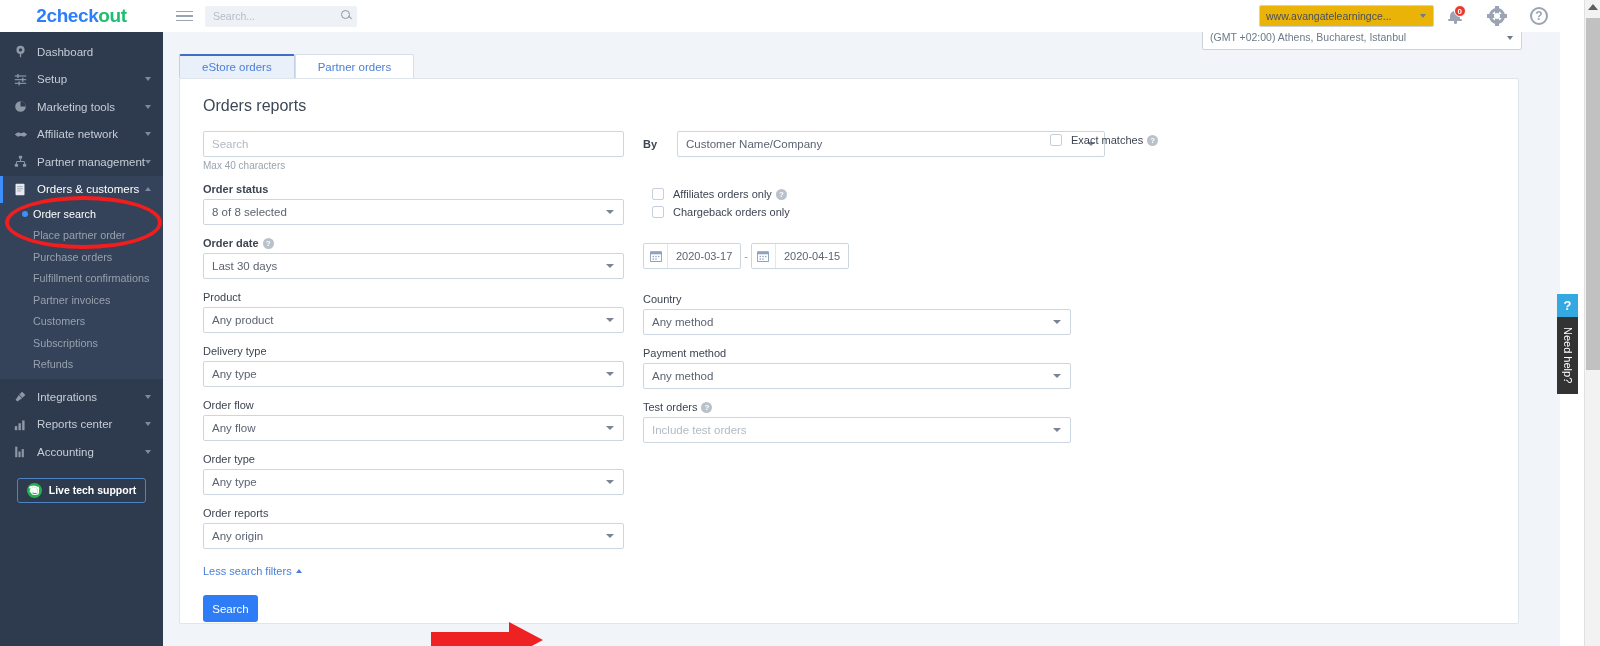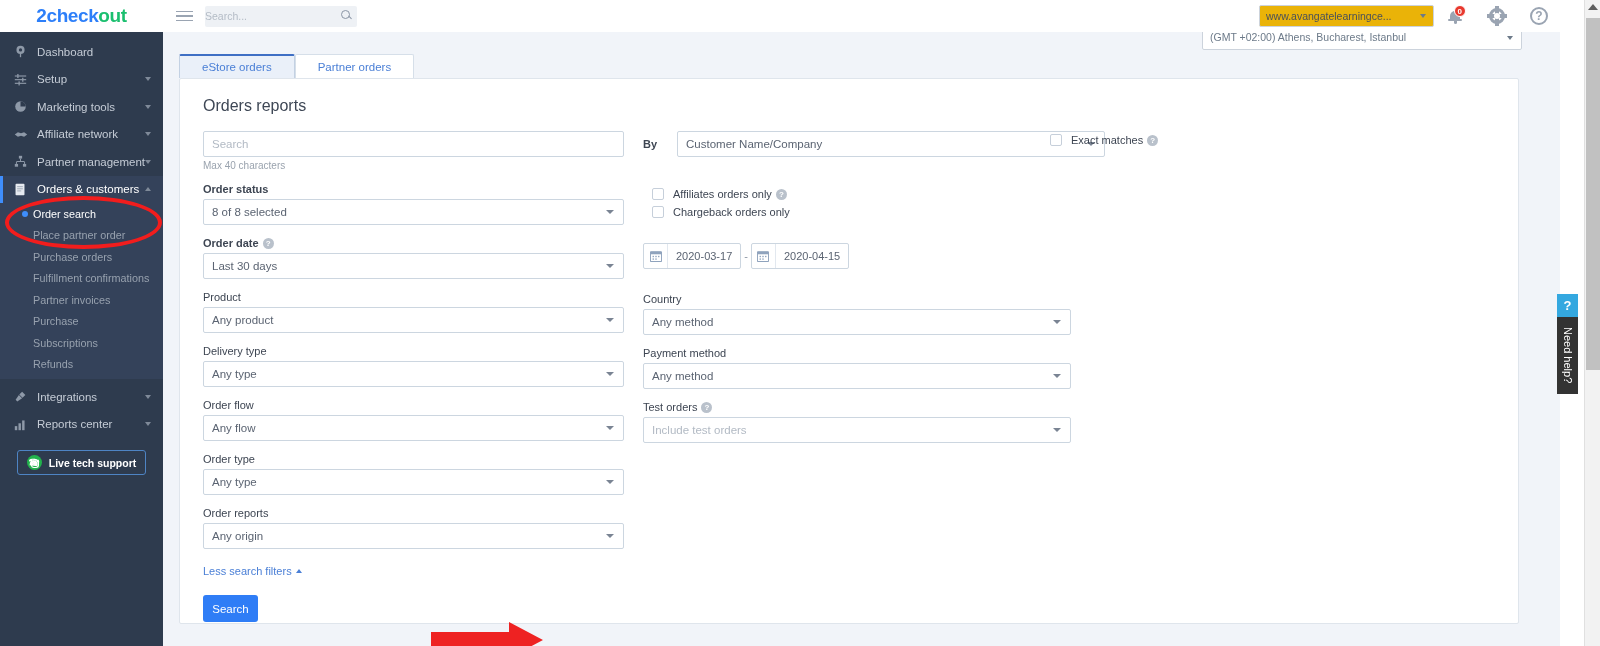--- a/index.html
+++ b/index.html
@@ -29,21 +29,21 @@
     align-items: center; justify-content: center; gap: 3px; cursor: pointer;
   }
   .hamburger i { display: block; width: 17px; height: 1.5px; background: #9aa4b2; }
   .topsearch {
     position: relative; width: 152px; height: 21px; background: #eef1f5;
     border-radius: 2px; display: flex; align-items: center;
   }
   .topsearch input {
     border: 0; background: transparent; outline: none;
     font-family: "Liberation Sans", sans-serif;
-    font-size: 10.5px; color: #6c7a89; padding-left: 0; width: 120px;
+    font-size: 10.5px; color: #6c7a89; padding-left: 8px; width: 120px;
   }
   .topsearch input::placeholder { color: #b4bcc6; }
   .topsearch .mag {
     position: absolute; right: 7px; top: 4px; width: 9px; height: 9px;
     border: 1.4px solid #8b96a5; border-radius: 50%;
   }
   .topsearch .mag::after {
     content: ""; position: absolute; width: 4px; height: 1.4px;
     background: #8b96a5; transform: rotate(45deg); right: -3px; bottom: -0.4px;
   }
@@ -454,21 +454,21 @@
       <div class="subitem">
         <span>Purchase orders</span>
       </div>
       <div class="subitem">
         <span>Fulfillment confirmations</span>
       </div>
       <div class="subitem">
         <span>Partner invoices</span>
       </div>
       <div class="subitem">
-        <span>Purchase</span>
+        <span>Customers</span>
       </div>
       <div class="subitem">
         <span>Subscriptions</span>
       </div>
       <div class="subitem">
         <span>Refunds</span>
       </div>
     </div>
 
     <div class="navitem" style="margin-top:4px;">
@@ -487,20 +487,31 @@
         <svg width="13" height="13" viewBox="0 0 16 16">
             <rect x="1" y="10" width="3" height="5" fill="#8e99a8"></rect>
             <rect x="5.5" y="6.5" width="3" height="8.5" fill="#8e99a8"></rect>
             <rect x="10" y="3" width="3" height="12" fill="#8e99a8"></rect>
           </svg>
       </span>
       <span>Reports center</span>
       <span class="chev"></span>
     </div>
 
+    <div class="navitem">
+      <span class="ico">
+        <svg width="13" height="13" viewBox="0 0 16 16">
+            <rect x="1.5" y="2" width="2.6" height="13" fill="#8e99a8"></rect>
+            <rect x="5.5" y="8" width="2.6" height="7" fill="#8e99a8"></rect>
+            <rect x="9.5" y="5" width="2.6" height="10" fill="#8e99a8"></rect>
+          </svg>
+      </span>
+      <span>Accounting</span>
+      <span class="chev"></span>
+    </div>
 
     <div class="tech">
       <span class="circ">
           <span class="phone">☎</span>
         </span>
       <span>Live tech support</span>
     </div>
   </div>
 
   <div class="content">

